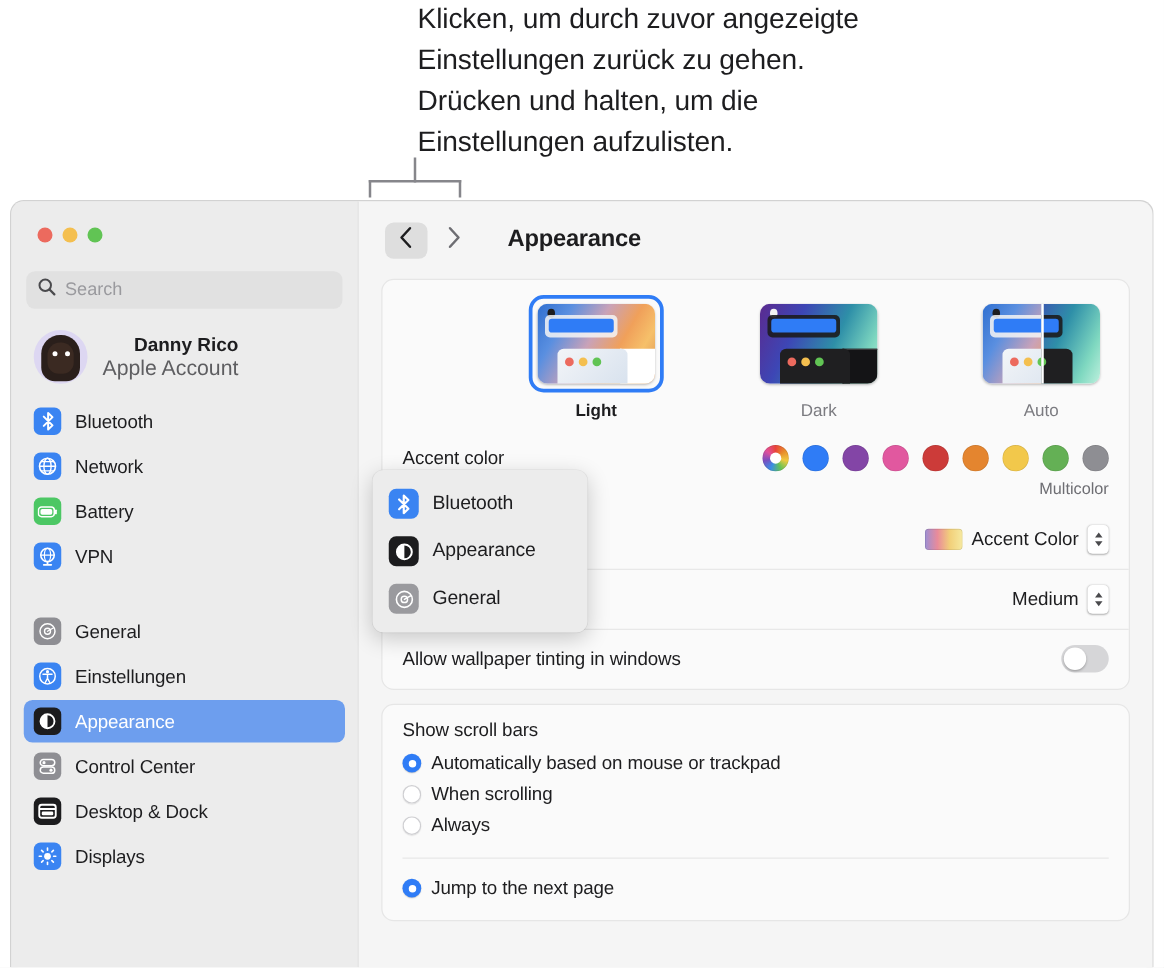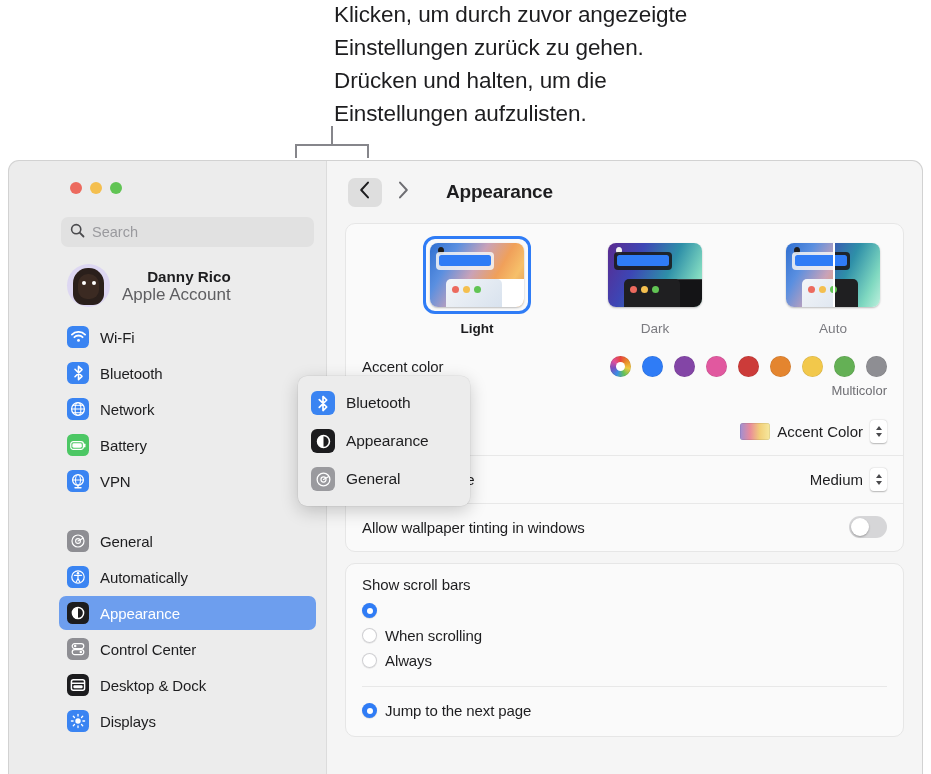--- a/index.html
+++ b/index.html
@@ -41,21 +41,20 @@
     display: flex;
   }
 
   
   .sidebar {
     width: 277px; height: 100%;
     background: #ececec;
     padding: 0 10px;
     flex: 0 0 277px;
     position: relative;
-    margin-left: 40px;
   }
   .traffic { display: flex; gap: 8px; padding: 21px 0 0 11px; }
   .tl { width: 12px; height: 12px; border-radius: 50%; }
   .tl-red { background: #ec6a5e; }
   .tl-yel { background: #f4bf4f; }
   .tl-grn { background: #61c454; }
 
   .search-box {
     margin: 23px 2px 0 2px;
     height: 30px;
@@ -286,30 +285,20 @@
         </div>
         <div>
           <div class="acct-name">Danny Rico</div>
           <div class="acct-sub">Apple Account</div>
         </div>
       </div>
 
       <div class="nav-group">
         <div class="nav-item">
           <span class="ic" style="background:#3a84f2">
-            <svg width="15" height="12" viewBox="0 0 16 12">
-              <path d="M1 3.4 A10 10 0 0 1 15 3.4" fill="none" stroke="#fff" stroke-width="1.9" stroke-linecap="round"></path>
-              <path d="M3.6 6.2 A6.3 6.3 0 0 1 12.4 6.2" fill="none" stroke="#fff" stroke-width="1.9" stroke-linecap="round"></path>
-              <circle cx="8" cy="9.6" r="1.5" fill="#fff"></circle>
-            </svg>
-          </span>
-          <span class="nav-label">Wi-Fi</span>
-        </div>
-        <div class="nav-item">
-          <span class="ic" style="background:#3a84f2">
             <svg width="11" height="16" viewBox="0 0 11 16">
               <path d="M2 4.3 L9 11.3 L5.5 14.6 V1.4 L9 4.7 L2 11.7" fill="none" stroke="#fff" stroke-width="1.6" stroke-linejoin="round" stroke-linecap="round"></path>
             </svg>
           </span>
           <span class="nav-label">Bluetooth</span>
         </div>
         <div class="nav-item">
           <span class="ic" style="background:#3a84f2">
             <svg width="16" height="16" viewBox="0 0 16 16">
               <circle cx="8" cy="8" r="6.4" fill="none" stroke="#fff" stroke-width="1.3"></circle>
@@ -358,21 +347,21 @@
           <span class="nav-label">General</span>
         </div>
         <div class="nav-item">
           <span class="ic" style="background:#3a84f2">
             <svg width="16" height="16" viewBox="0 0 16 16">
               <circle cx="8" cy="8" r="6.2" fill="none" stroke="#fff" stroke-width="1.2"></circle>
               <circle cx="8" cy="4.3" r="1.25" fill="#fff"></circle>
               <path d="M4.4 6.3 H11.6 M8 6.5 V9.6 M8 9.6 L6.2 13 M8 9.6 L9.8 13" stroke="#fff" stroke-width="1.2" stroke-linecap="round" fill="none"></path>
             </svg>
           </span>
-          <span class="nav-label">Automatically</span>
+          <span class="nav-label">Einstellungen</span>
         </div>
         <div class="nav-item selected">
           <span class="ic" style="background:#1c1c1e">
             <svg width="16" height="16" viewBox="0 0 16 16">
               <circle cx="8" cy="8" r="5.6" fill="none" stroke="#fff" stroke-width="1.5"></circle>
               <path d="M8 2.4 A5.6 5.6 0 0 0 8 13.6 Z" fill="#fff"></path>
             </svg>
           </span>
           <span class="nav-label">Appearance</span>
         </div>
@@ -556,20 +545,21 @@
             <span class="knob"></span>
           </span>
         </div>
       </div>
 
       <div class="card">
         <div class="sec">
           <div class="sec-title">Show scroll bars</div>
           <div class="radio-line">
             <span class="radio on"></span>
+            <span class="radio-label">Automatically based on mouse or trackpad</span>
           </div>
           <div class="radio-line">
             <span class="radio"></span>
             <span class="radio-label">When scrolling</span>
           </div>
           <div class="radio-line">
             <span class="radio"></span>
             <span class="radio-label">Always</span>
           </div>
         </div>

